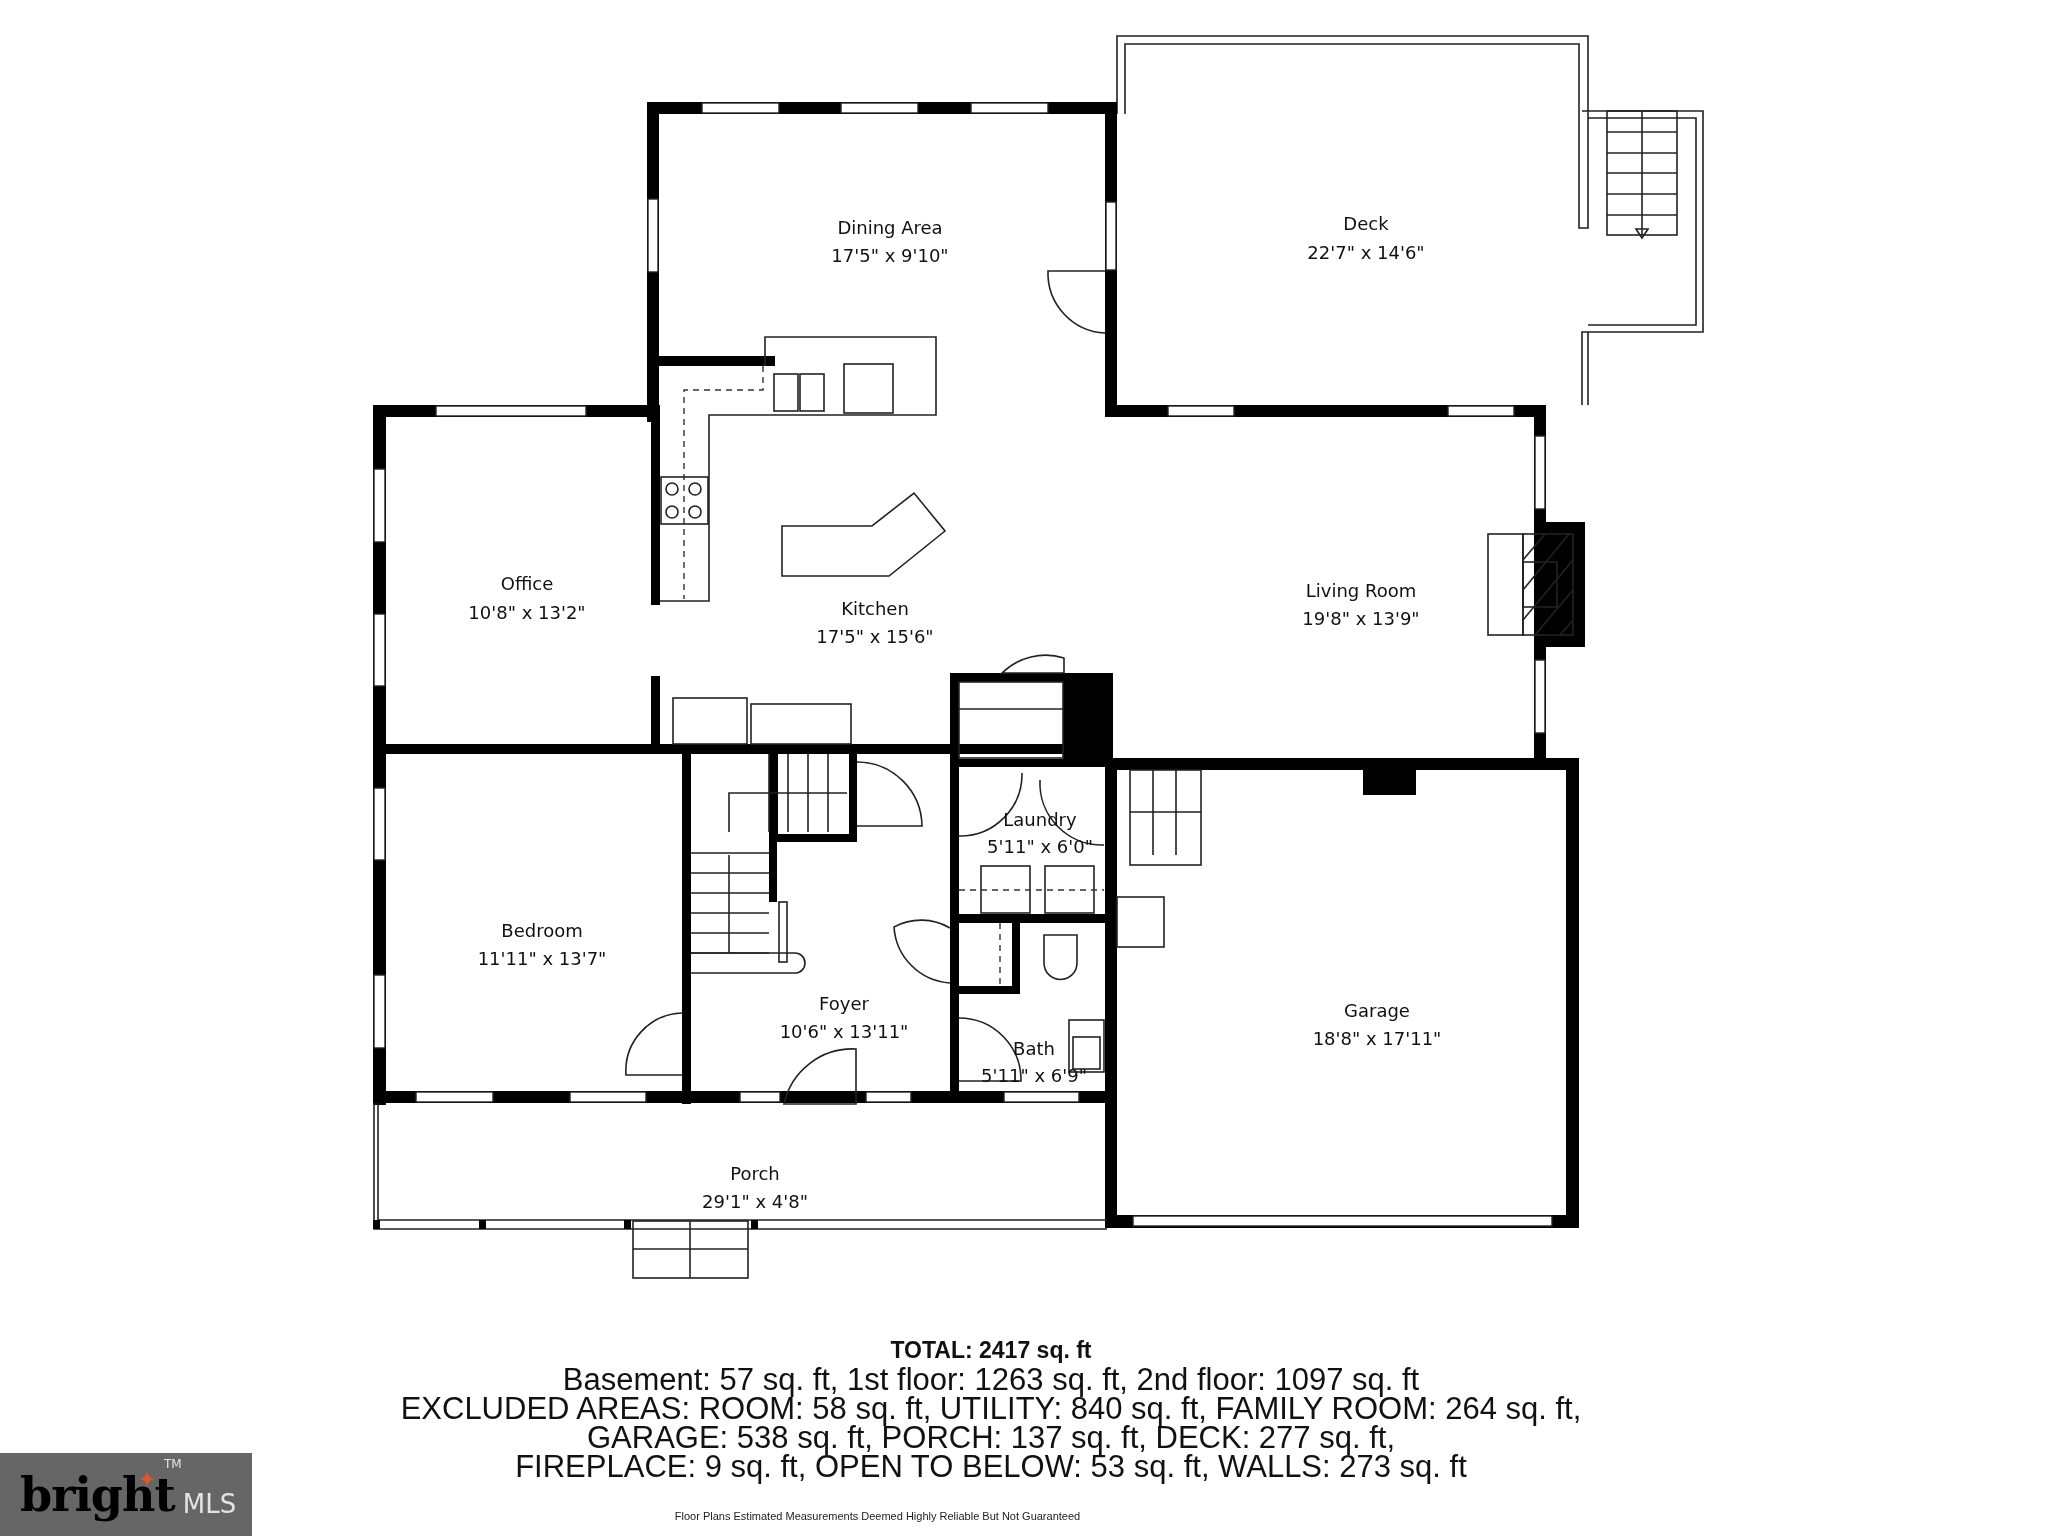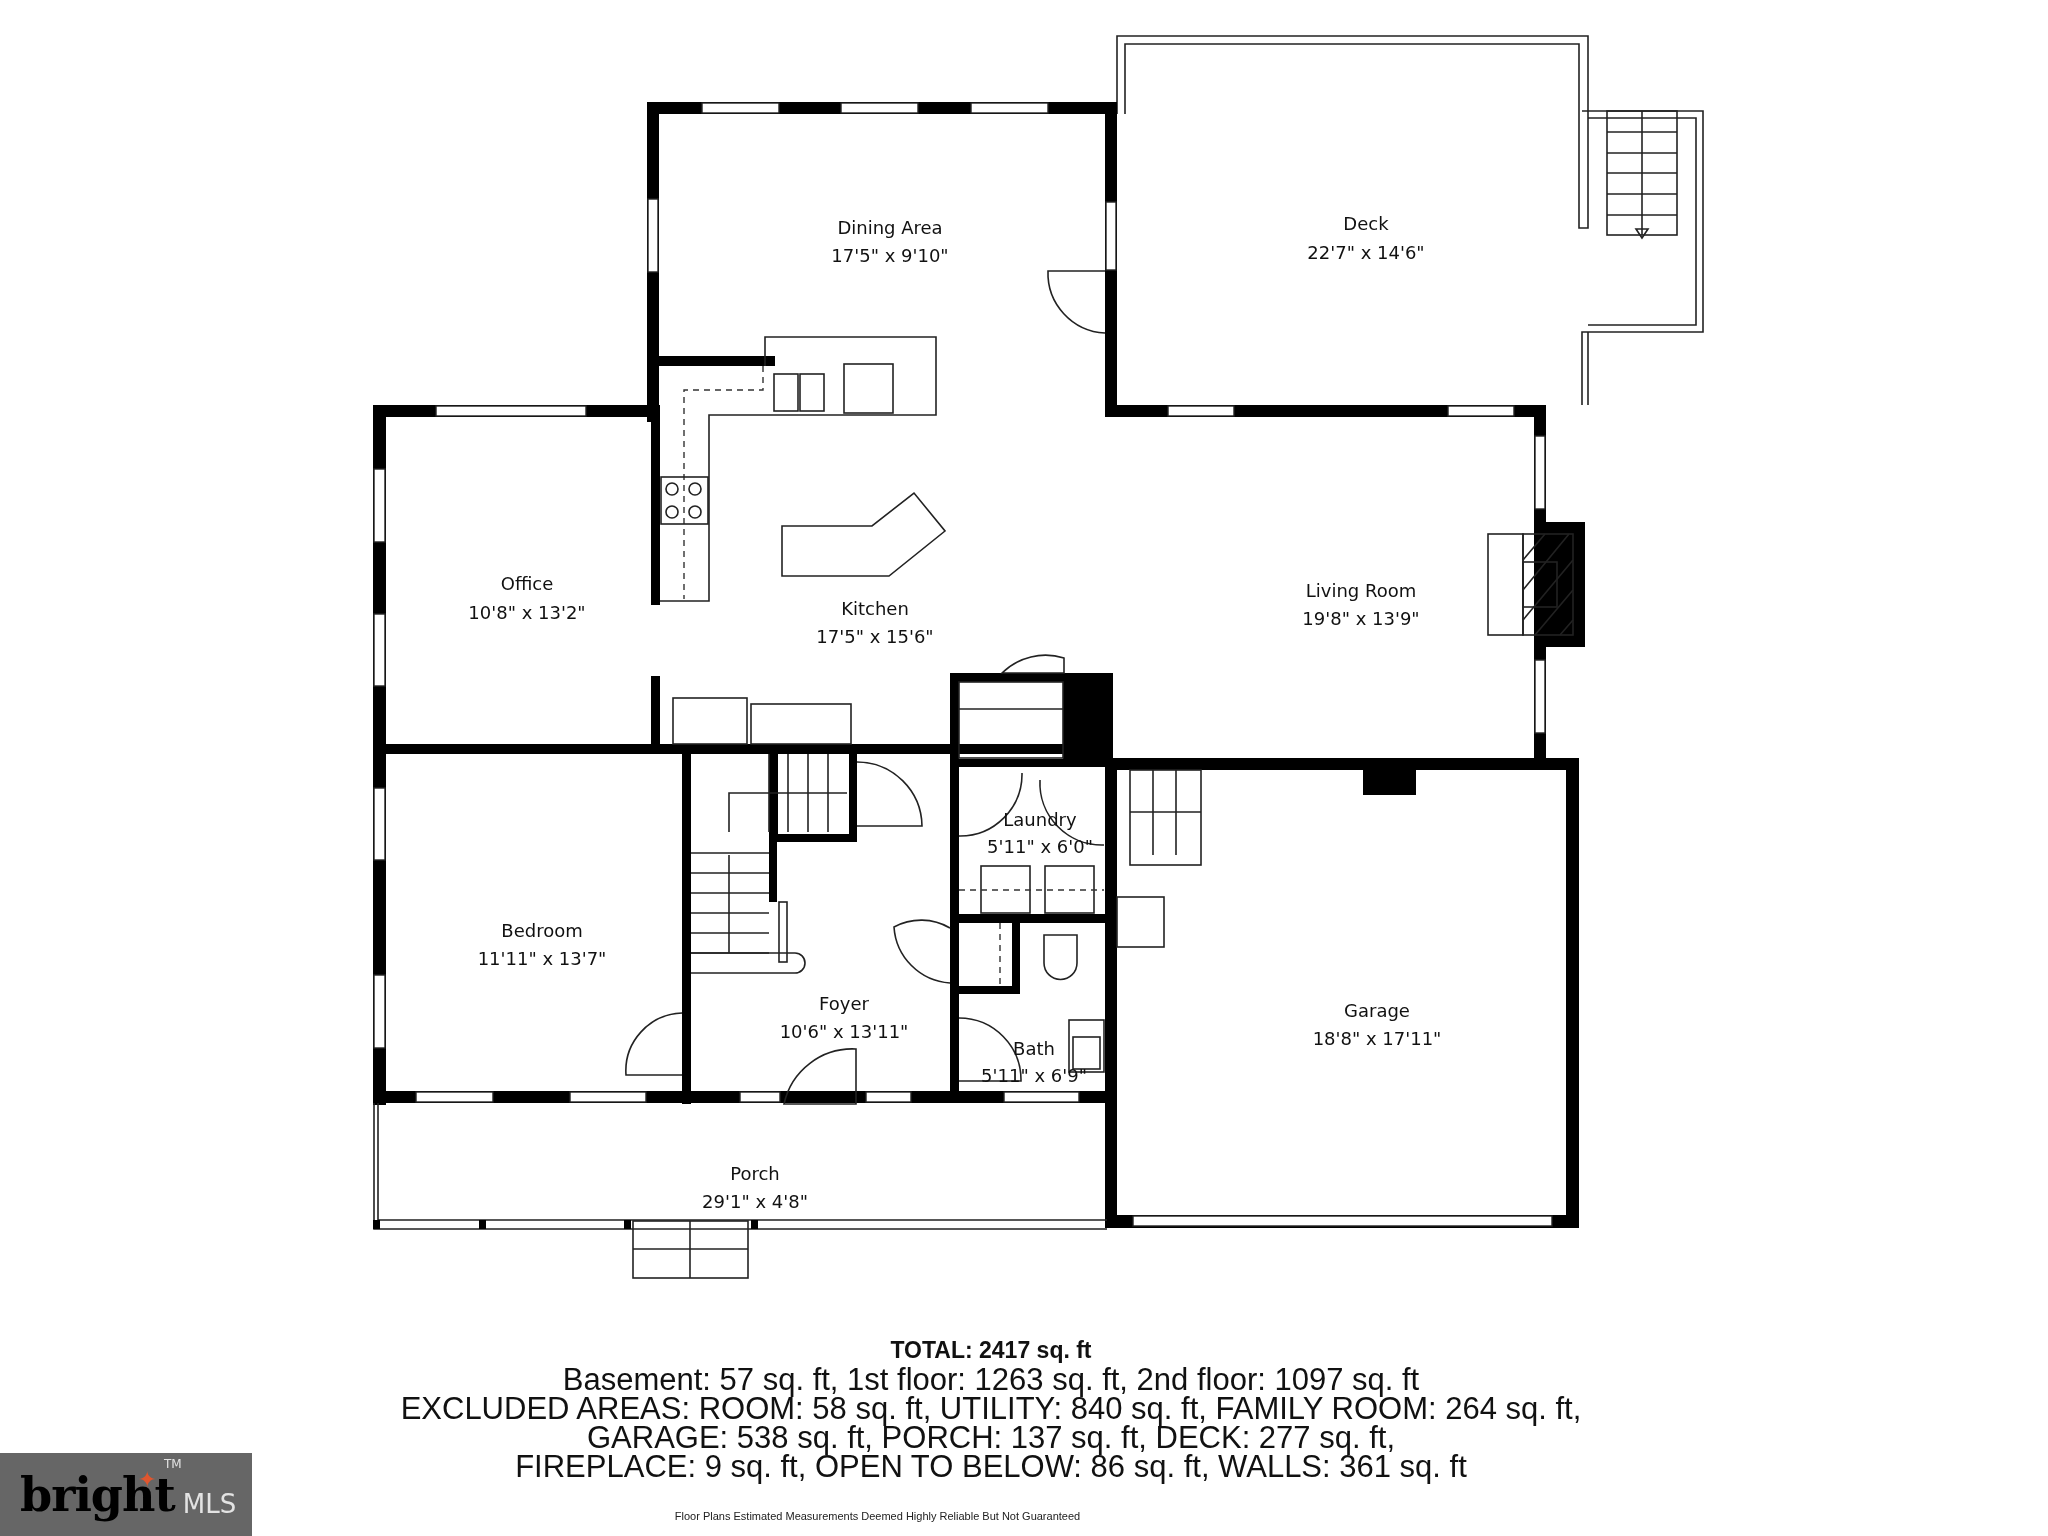--- a/index.html
+++ b/index.html
@@ -223,21 +223,21 @@
     <text class="room-name" x="755" y="1180">Porch</text>
     <text class="room-dim" x="755" y="1208">29'1" x 4'8"</text>
   </g>
 </svg>
 
 <div class="summary">
   <div class="total">TOTAL: 2417 sq. ft</div>
   <div class="line">Basement: 57 sq. ft, 1st floor: 1263 sq. ft, 2nd floor: 1097 sq. ft</div>
   <div class="line">EXCLUDED AREAS: ROOM: 58 sq. ft, UTILITY: 840 sq. ft, FAMILY ROOM: 264 sq. ft,</div>
   <div class="line">GARAGE: 538 sq. ft, PORCH: 137 sq. ft, DECK: 277 sq. ft,</div>
-  <div class="line">FIREPLACE: 9 sq. ft, OPEN TO BELOW: 86 sq. ft, WALLS: 361 sq. ft</div>
+  <div class="line">FIREPLACE: 9 sq. ft, OPEN TO BELOW: 53 sq. ft, WALLS: 273 sq. ft</div>
 </div>
 
 <div class="disclaimer">Floor Plans Estimated Measurements Deemed Highly Reliable But Not Guaranteed</div>
 
 <div class="logo">
   <span class="brand">bright</span>
   <span class="star">✦</span>
   <span class="tm">TM</span>
   <span class="mls">MLS</span>
 </div>

